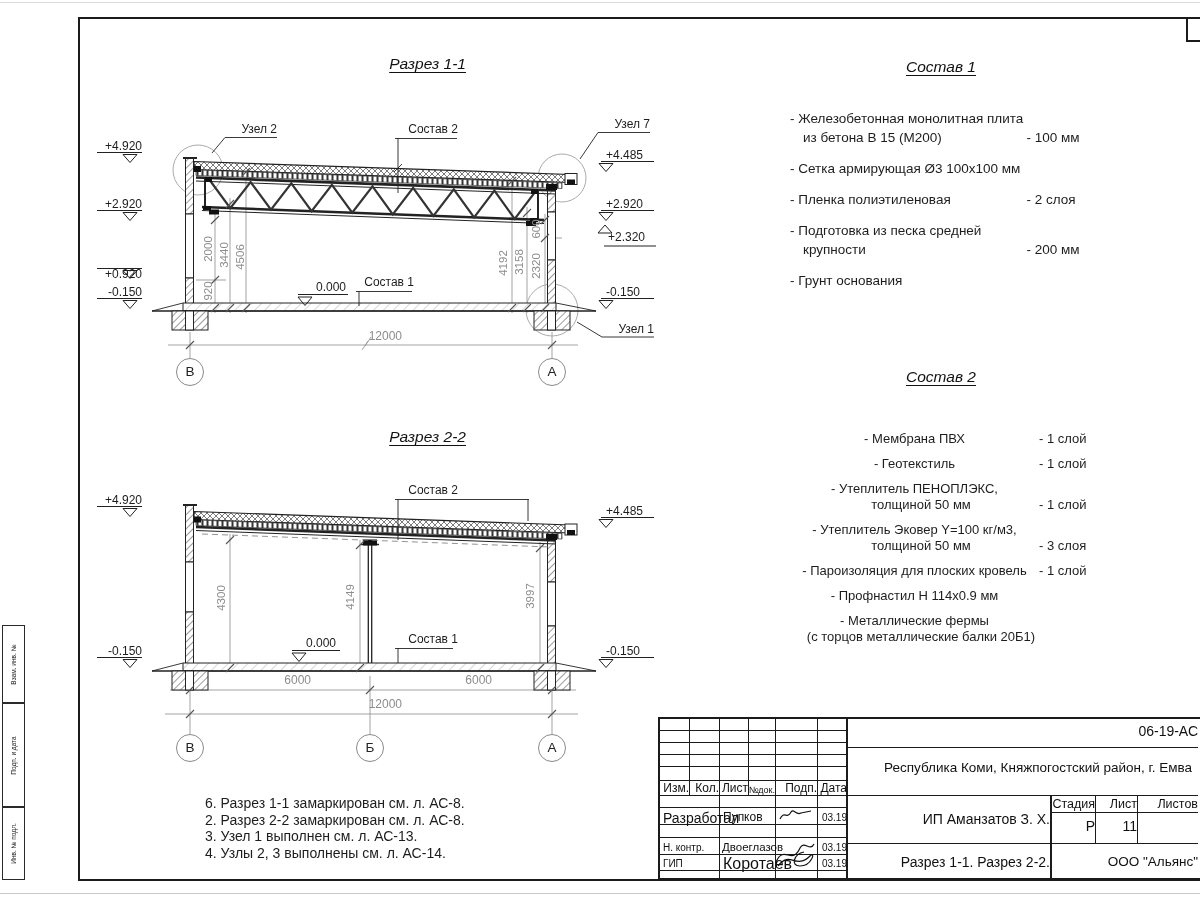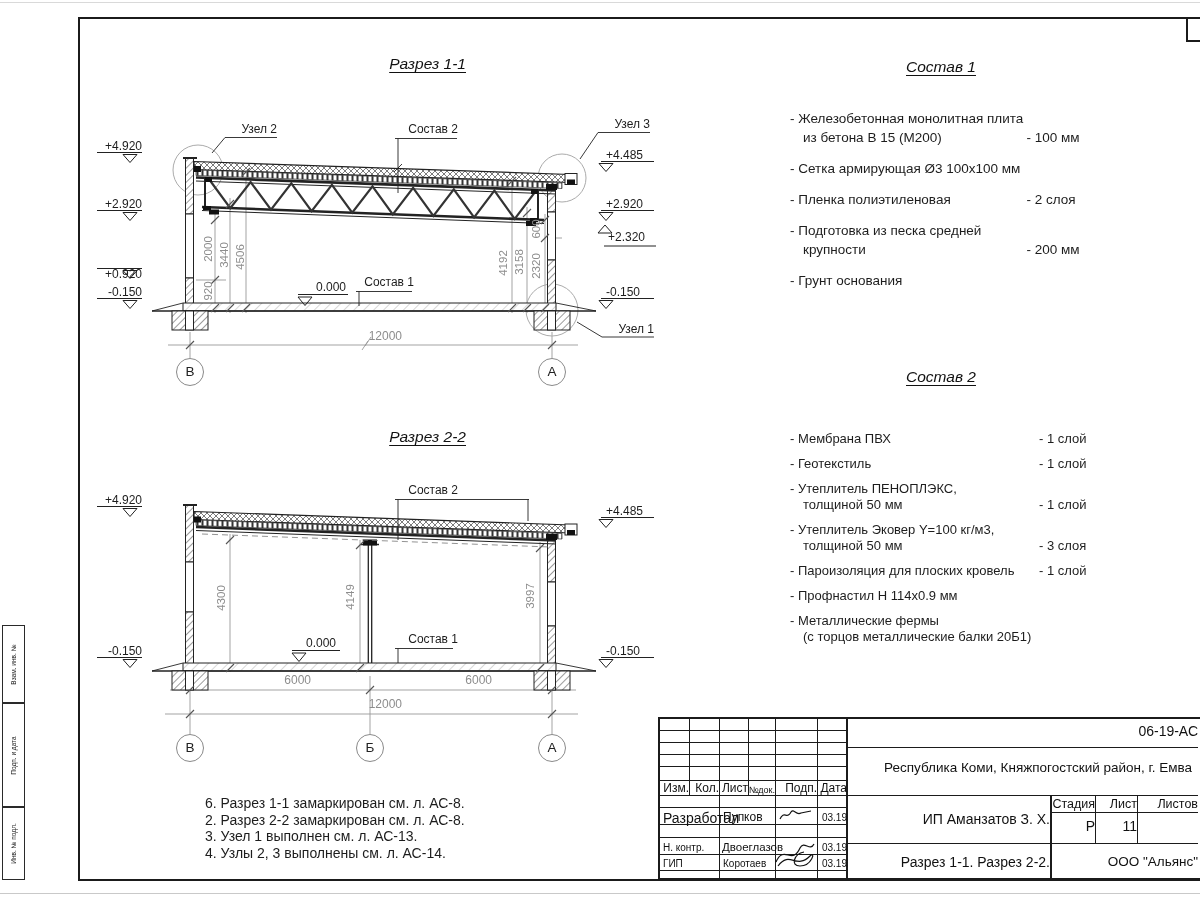--- a/index.html
+++ b/index.html
@@ -24,21 +24,21 @@
   .comp{position:absolute;width:302px;}
   .comp h3{margin:0;font-weight:normal;}
   .comp .items{margin-top:0;}
   .comp-item{display:flex;}
   .comp-item .t{white-space:pre-line;padding-left:13px;text-indent:-13px;}
   .comp-item .v{margin-left:auto;align-self:flex-end;white-space:nowrap;}
   .comp1 .comp-item .t{width:232px;font-size:13.5px;line-height:19px;}
   .comp1 .comp-item .v{width:68px;font-size:13.5px;line-height:19px;}
   .comp1 .comp-item{margin-bottom:12px;}
   .comp1 h3{margin-bottom:34px;text-align:center;}
-  .comp2 .comp-item .t{width:245px;font-size:13px;line-height:16px;}
+  .comp2 .comp-item .t{width:245px;font-size:13px;line-height:16px;text-align:center;}
   .comp2 .comp-item .v{width:55px;font-size:13px;line-height:16px;}
   .comp2 .comp-item{margin-bottom:9px;}
   .comp2 h3{margin-bottom:46px;text-align:center;}
   
   .notes{position:absolute;left:205px;top:795px;font-size:14px;line-height:16.5px;}
   
   .tb{position:absolute;left:658px;top:717px;width:542px;height:163px;
       border:2px solid #1b1b1b;border-right:none;box-sizing:border-box;}
   .tb .vl{position:absolute;width:1px;background:#1b1b1b;}
   .tb .hl{position:absolute;height:1px;background:#1b1b1b;}
@@ -185,21 +185,21 @@
   <div class="lbl r" style="left:96px;top:140px;width:46px;">+4.920</div>
   <div class="lbl r" style="left:96px;top:198px;width:46px;">+2.920</div>
   <div class="lbl r" style="left:96px;top:256px;width:46px;margin-top:12px;">+0.920</div>
   <div class="lbl r" style="left:96px;top:286px;width:46px;">-0.150</div>
   <div class="lbl" style="left:606px;top:149px;">+4.485</div>
   <div class="lbl" style="left:606px;top:198px;">+2.920</div>
   <div class="lbl" style="left:608px;top:231px;">+2.320</div>
   <div class="lbl" style="left:606px;top:286px;">-0.150</div>
   <div class="lbl c" style="left:300px;top:281px;width:46px;">0.000</div>
   <div class="lbl c" style="left:225px;top:123px;width:52px;">Узел 2</div>
-  <div class="lbl c" style="left:598px;top:118px;width:52px;">Узел 3</div>
+  <div class="lbl c" style="left:598px;top:118px;width:52px;">Узел 7</div>
   <div class="lbl c" style="left:602px;top:323px;width:52px;">Узел 1</div>
   <div class="lbl c" style="left:396px;top:123px;width:62px;">Состав 2</div>
   <div class="lbl c" style="left:356px;top:276px;width:58px;">Состав 1</div>
   <div class="dim" style="left:180px;top:285px;">920</div>
   <div class="dim" style="left:180px;top:243px;">2000</div>
   <div class="dim" style="left:196px;top:249px;">3440</div>
   <div class="dim" style="left:212px;top:251px;">4506</div>
   <div class="dim" style="left:475px;top:257px;">4192</div>
   <div class="dim" style="left:491px;top:256px;">3158</div>
   <div class="dim" style="left:508px;top:260px;">2320</div>
@@ -343,21 +343,21 @@
     <div class="lbl c" style="left:88px;top:65px;width:27px;font-size:9px;">№док.</div>
     <div class="lbl c" style="left:115px;top:63px;width:42px;font-size:12px;">Подп.</div>
     <div class="lbl c" style="left:157px;top:63px;width:30px;font-size:12px;">Дата</div>
     <div class="lbl" style="left:3px;top:93px;font-size:14px;">Разработал</div>
     <div class="lbl" style="left:63px;top:92px;font-size:12px;">Пупков</div>
     <div class="lbl c" style="left:157px;top:93px;width:30px;font-size:10px;">03.19</div>
     <div class="lbl" style="left:3px;top:123px;font-size:10px;">Н. контр.</div>
     <div class="lbl" style="left:62px;top:122px;font-size:11.5px;">Двоеглазов</div>
     <div class="lbl c" style="left:157px;top:123px;width:30px;font-size:10px;">03.19</div>
     <div class="lbl" style="left:3px;top:139px;font-size:10px;">ГИП</div>
-    <div class="lbl" style="left:63px;top:139px;font-size:10px;">Коротаев</div>
+    <div class="lbl" style="left:63px;top:139px;font-size:16px;">Коротаев</div>
     <div class="lbl c" style="left:157px;top:139px;width:30px;font-size:10px;">03.19</div>
 
     <svg style="position:absolute;left:117px;top:88px;" width="38" height="16" viewBox="0 0 38 16">
       <path d="M3 12 C7 3 10 13 14 5 C17 1 19 9 24 6 L34 4" stroke="#111" stroke-width="1.2" fill="none"></path>
     </svg>
     <svg style="position:absolute;left:110px;top:117px;" width="48" height="38" viewBox="0 0 48 38">
       <path d="M6 26 C14 8 22 30 30 12 C34 4 40 16 44 8 M8 30 C20 14 26 34 40 20 C46 14 42 30 30 30 C20 30 24 18 34 16" stroke="#111" stroke-width="1.2" fill="none"></path>
     </svg>
   </div>
 

